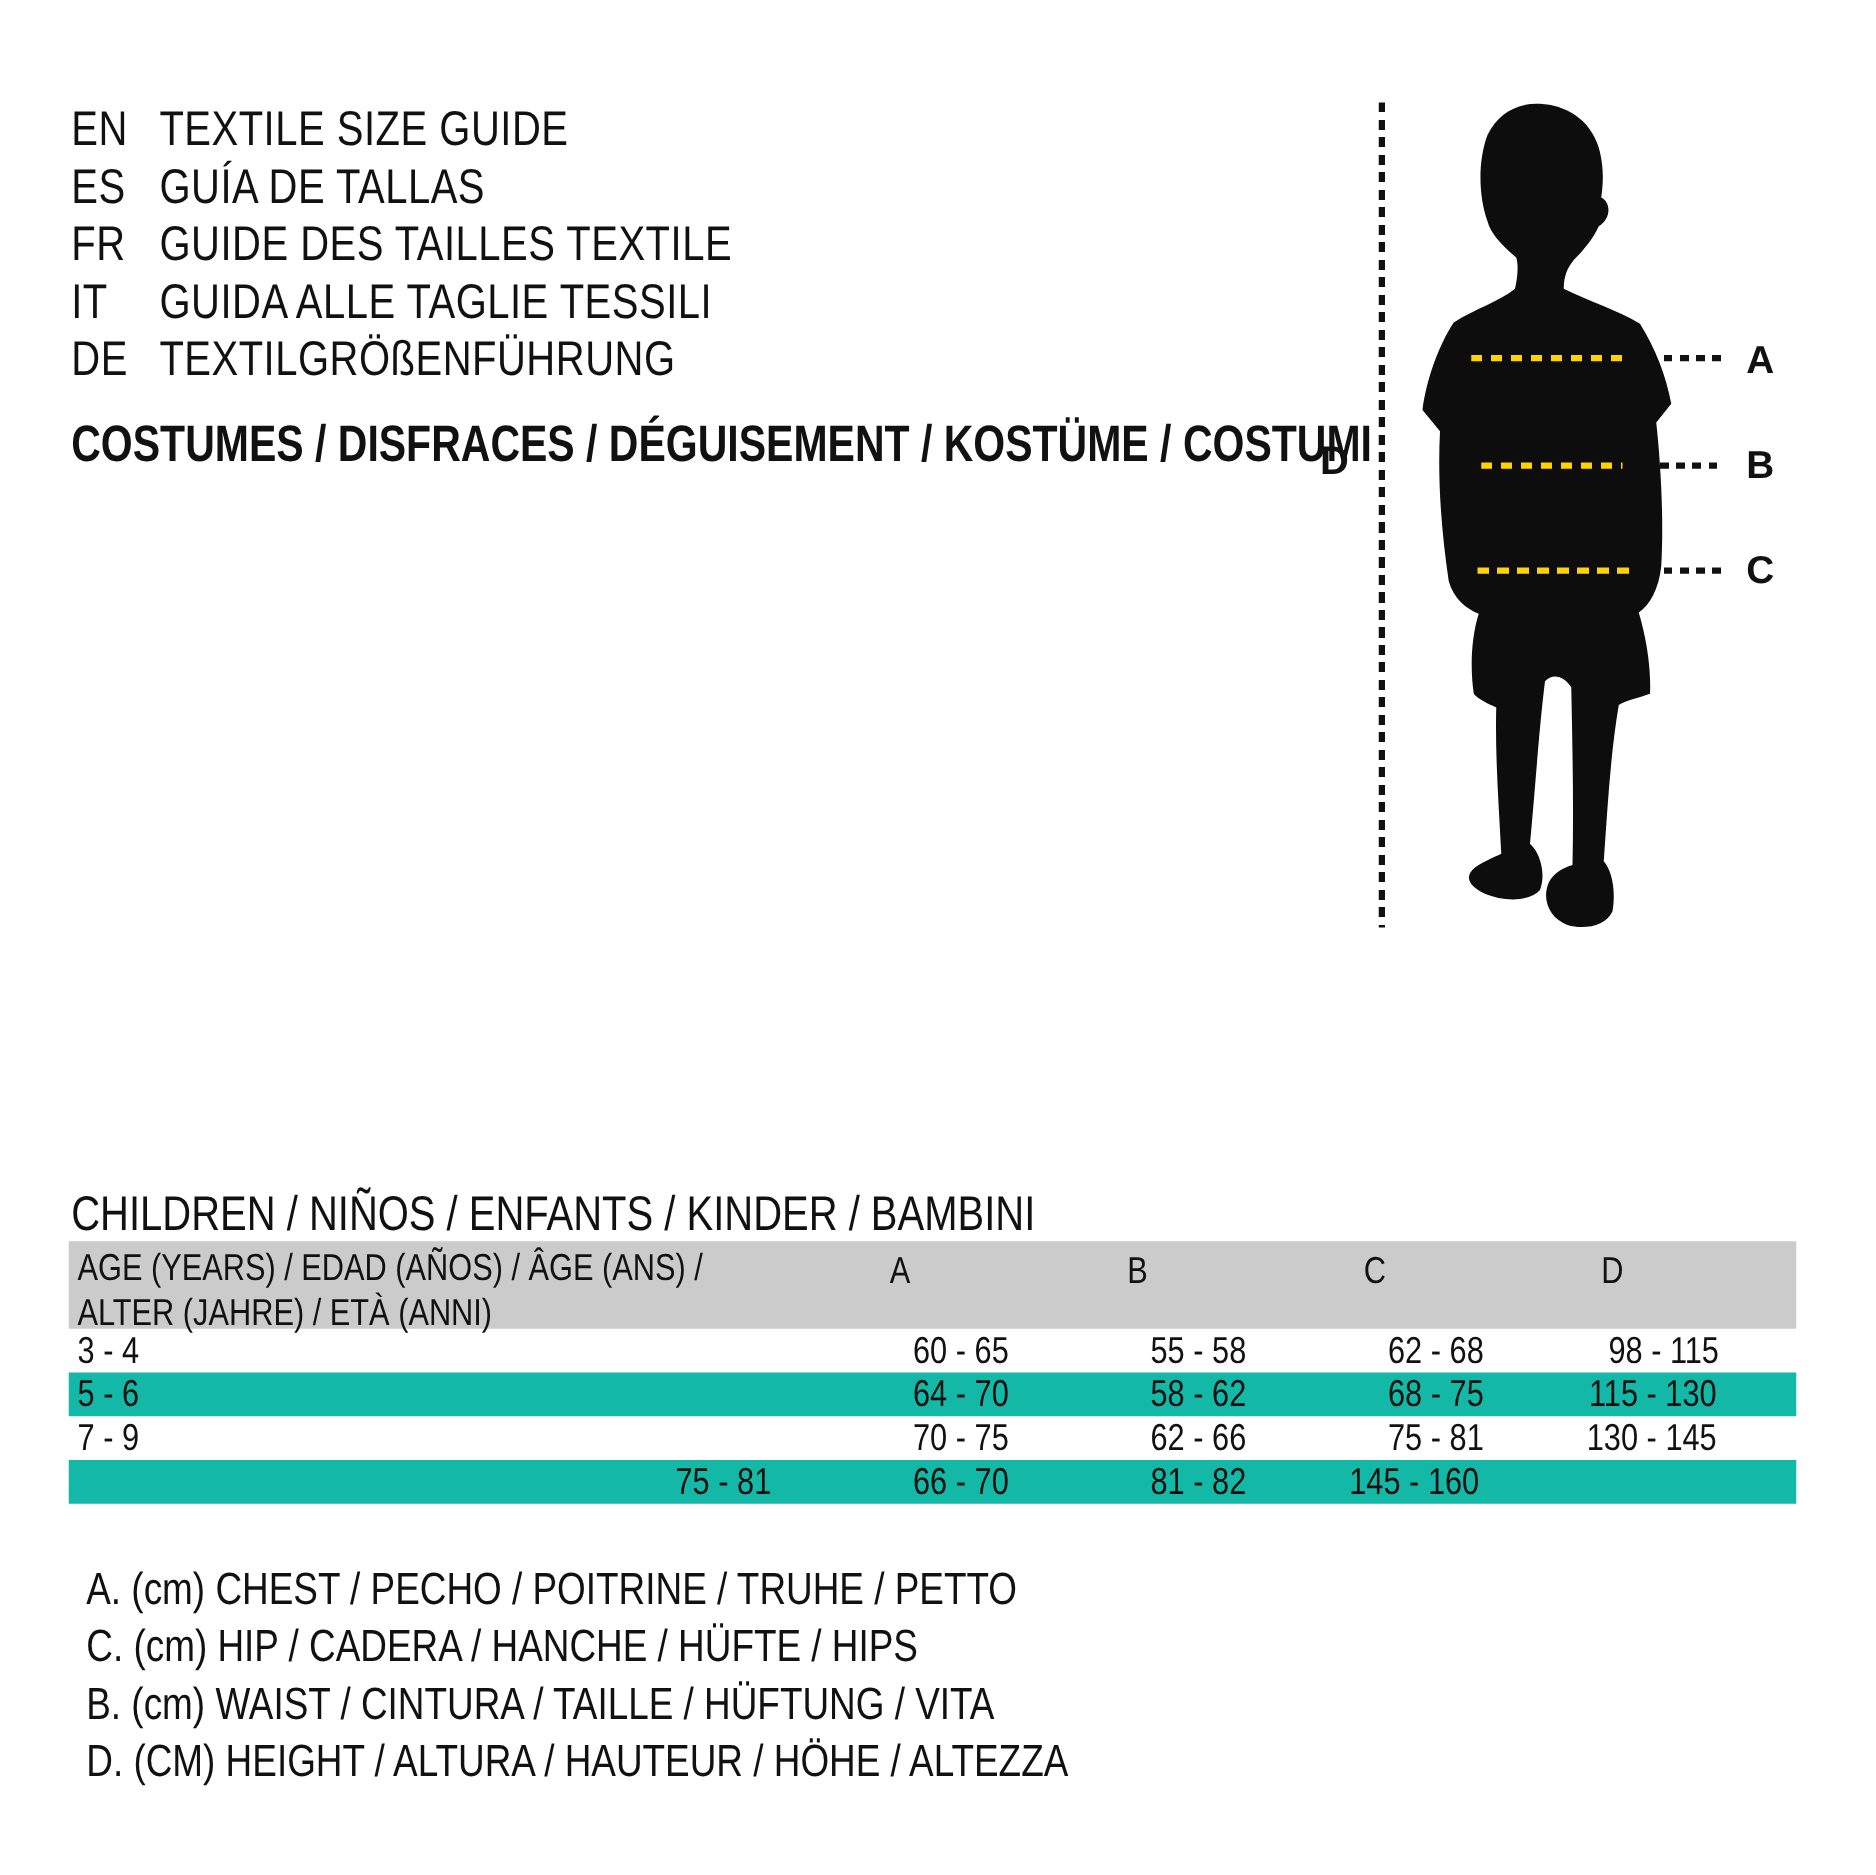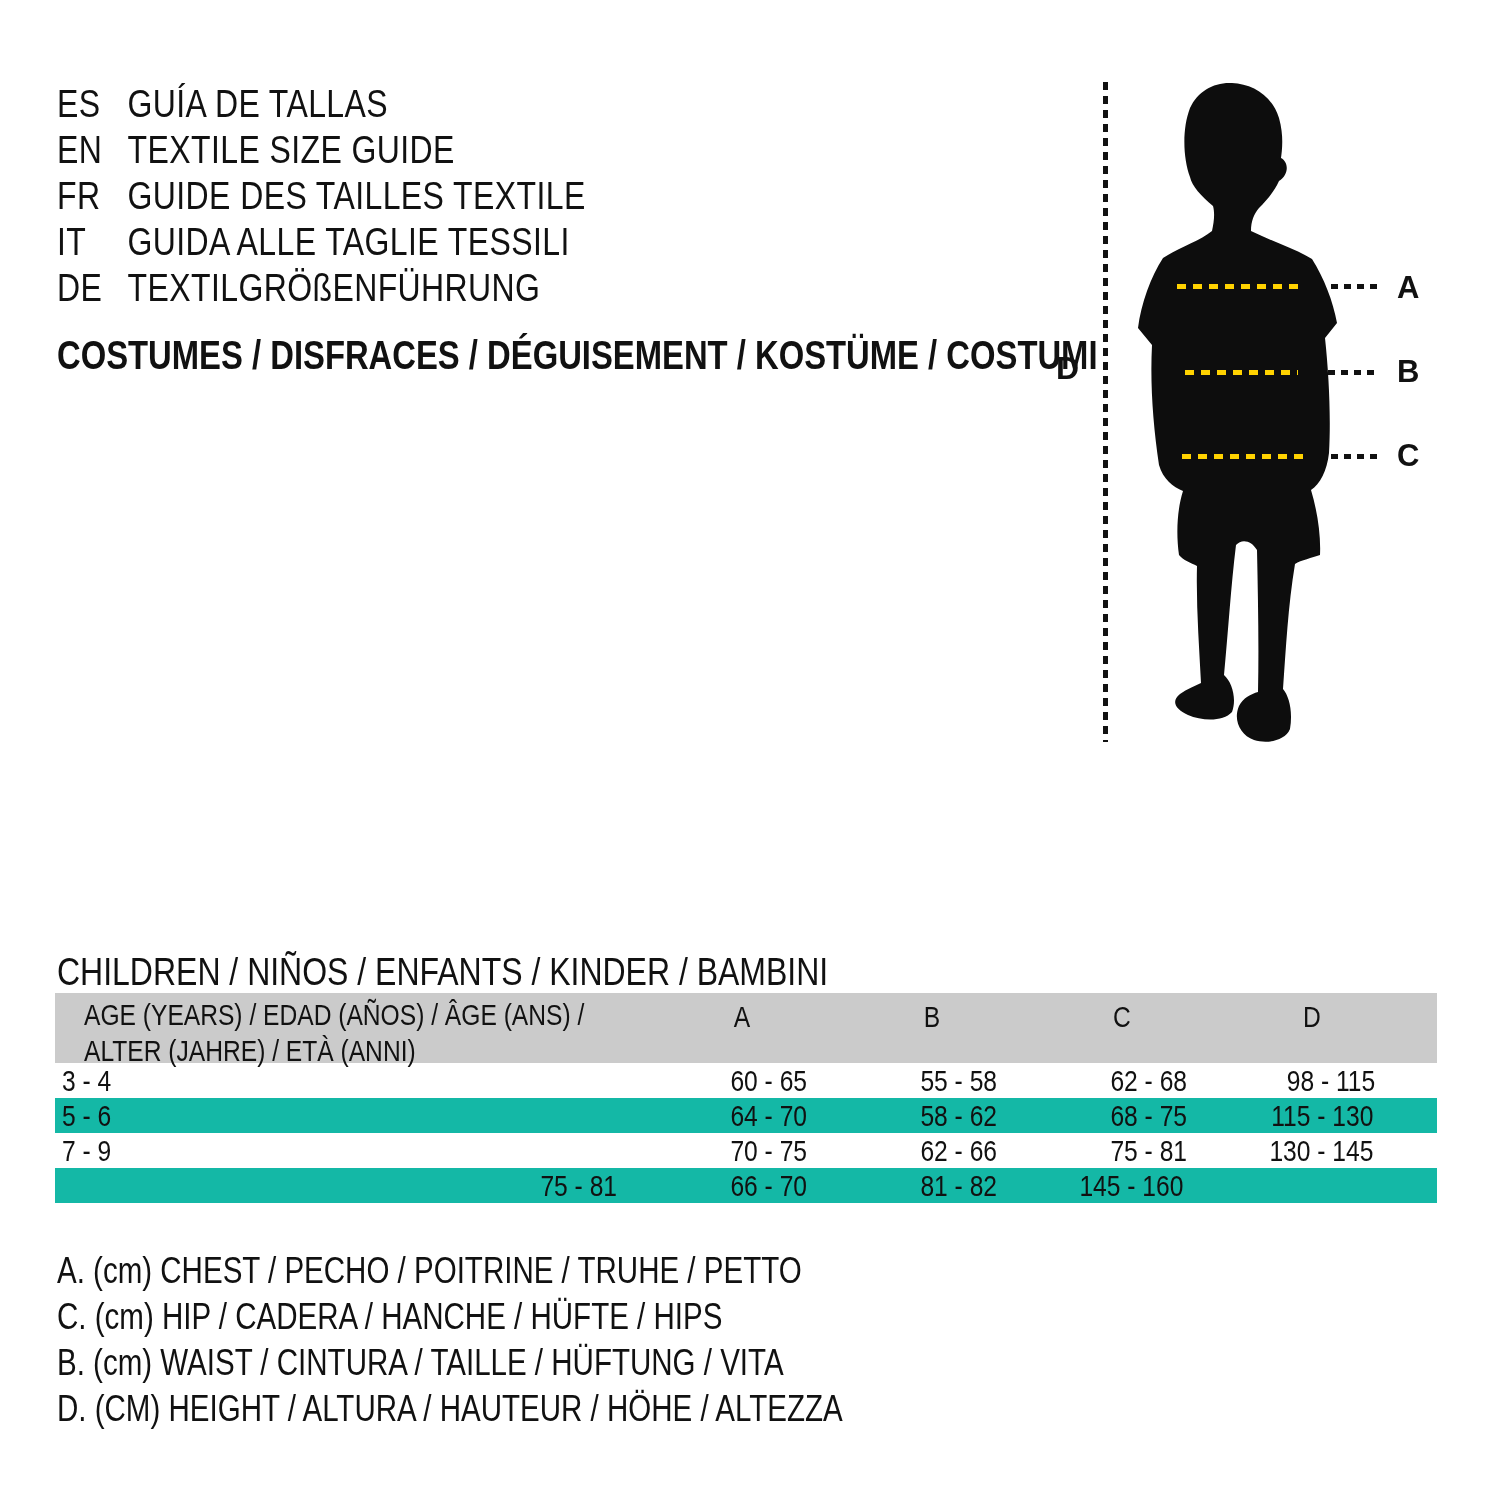--- a/index.html
+++ b/index.html
@@ -38,40 +38,40 @@
   .mlabel-a { left:1397px; top:272px; }
   .mlabel-b { left:1397px; top:356px; }
   .mlabel-c { left:1397px; top:440px; }
   .mlabel-d { left:1056px; top:353px; font-size:32px; }
 
   
   .children-title { position:absolute; left:57px; top:936px; font-size:39px; font-weight:400;margin-top:14px; }
 
   .size-table { position:absolute; left:55px; top:993px; width:1382px; font-size:30px; }
   .thead { display:grid; grid-template-columns:570px 190px 190px 190px 190px 1fr;
-           background:#cbcbcb; height:70px;padding-left:22px; }
+           background:#cbcbcb; height:70px; }
   .thead .agehdr { padding:4px 0 0 7px; line-height:36px; }
   .thead .colhdr { text-align:center; padding-top:7px; }
   .trow  { display:grid; grid-template-columns:570px 190px 190px 190px 190px 1fr;
            height:35px; align-items:center; }
   .trow.alt { background:#14b8a6; }
   .trow .agecell { padding-left:7px; }
   .trow .valcell { text-align:right; }
 
   .legend { position:absolute; left:57px; top:1250px; display:flex; flex-direction:column; gap:19px; }
-  .legend-row { height:27px; font-size:36px; font-weight:400; }
+  .legend-row { height:27px; font-size:36px; font-weight:400;margin-left:12px; }
 </style>
 </head>
 <body>
 
 <div class="canvas">
 
   <div class="lang-list">
+    <div class="lang-row"><span class="cond"><span class="lang-code">EN</span><span>TEXTILE SIZE GUIDE</span></span></div>
     <div class="lang-row"><span class="cond"><span class="lang-code">ES</span><span>GUÍA DE TALLAS</span></span></div>
-    <div class="lang-row"><span class="cond"><span class="lang-code">EN</span><span>TEXTILE SIZE GUIDE</span></span></div>
     <div class="lang-row"><span class="cond"><span class="lang-code">FR</span><span>GUIDE DES TAILLES TEXTILE</span></span></div>
     <div class="lang-row"><span class="cond"><span class="lang-code">IT</span><span>GUIDA ALLE TAGLIE TESSILI</span></span></div>
     <div class="lang-row"><span class="cond"><span class="lang-code">DE</span><span>TEXTILGRÖßENFÜHRUNG</span></span></div>
   </div>
 
   <div class="costumes">COSTUMES / DISFRACES / DÉGUISEMENT / KOSTÜME / COSTUMI</div>
 
   <svg class="fig-layer" viewBox="0 0 1501 1500" aria-hidden="true">
     <path fill="#0d0d0d" d="
       M 1232 83

